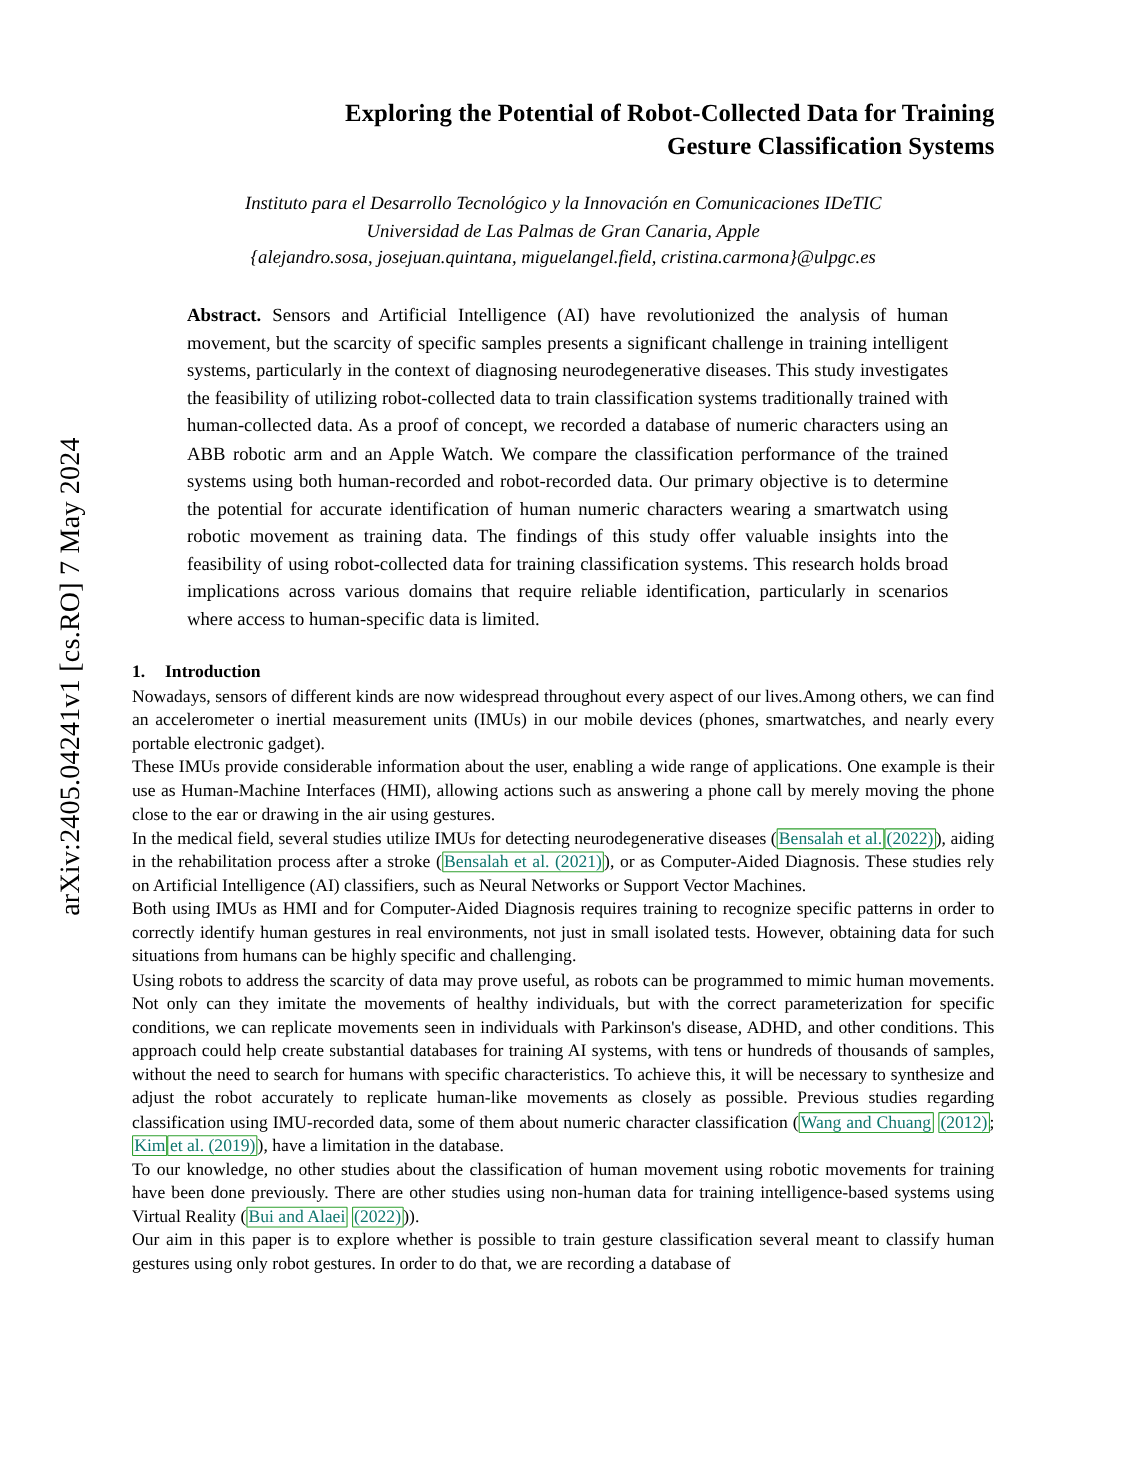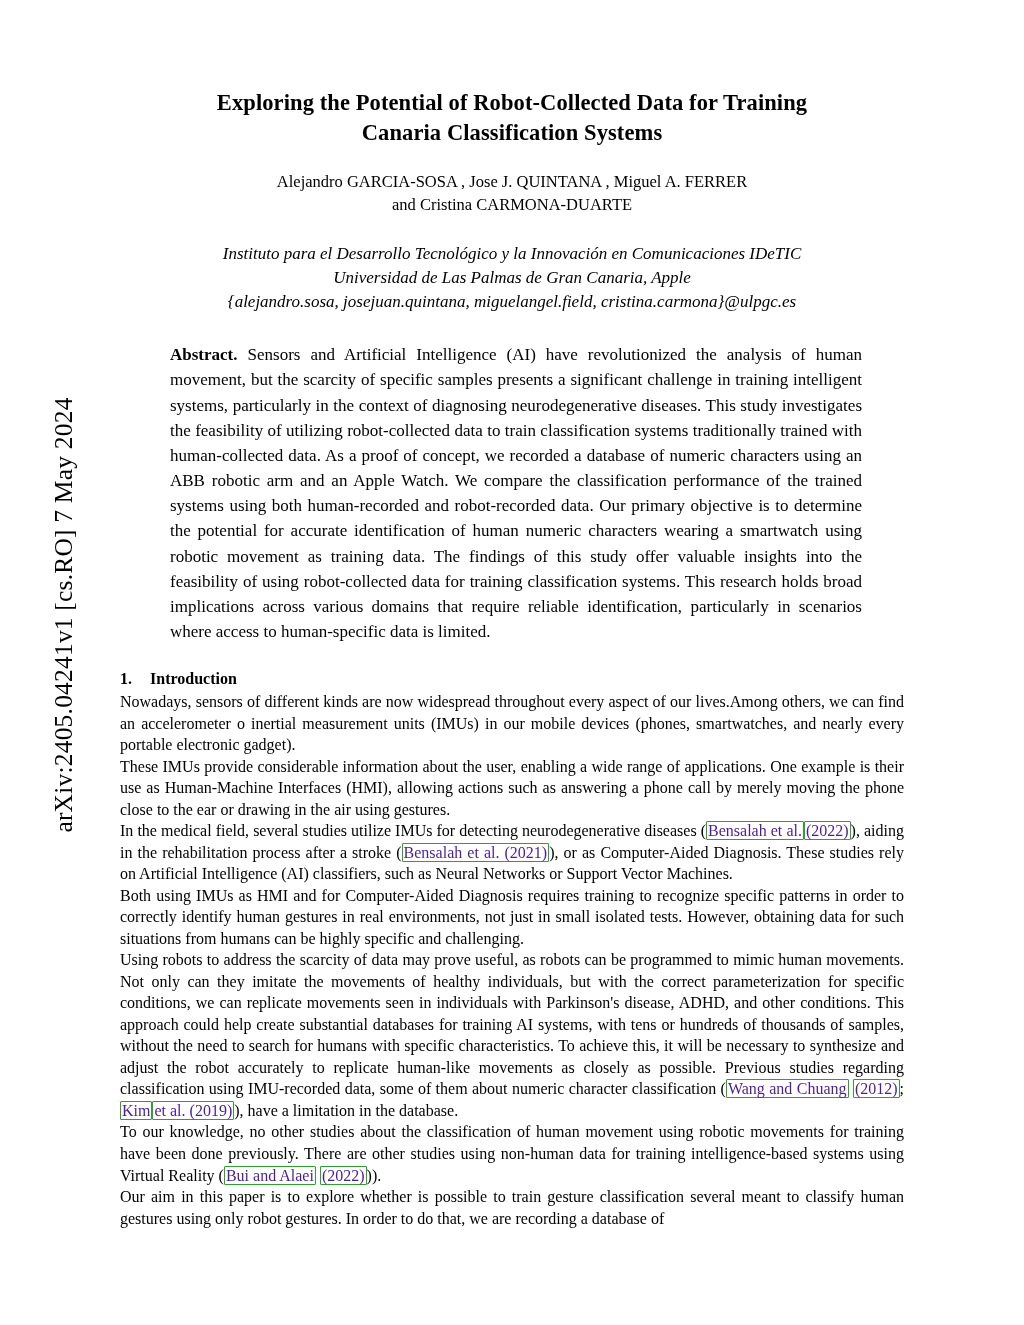--- a/index.html
+++ b/index.html
@@ -34,21 +34,21 @@
     color: #000;
     white-space: nowrap;
   }
   .content {
     position: absolute;
     left: 120px;
     top: 88px;
     width: 784px;
   }
   .title {
-    text-align: center;
+    text-align: right;
     font-family: "Liberation Serif", serif;
     font-weight: bold;
     font-size: 22.5px;
     line-height: 1.32;
     letter-spacing: 0.1px;
     margin: 0 0 0 0;
   }
   .authors {
     text-align: center;
     font-size: 16.5px;
@@ -87,45 +87,41 @@
     font-size: 16px;
     line-height: 1.345;
     text-align: justify;
     margin-top: 3px;
   }
   .body-text p {
     margin: 0;
     text-indent: 0;
   }
   .cite {
-    color: #4c1d95;
+    color: #0f766e;
     border: 1px solid #2fa02f;
     padding: 0 1px;
     border-radius: 1px;
     white-space: nowrap;
   }
 </style>
 </head>
 <body>
 
 <div class="page">
 
   <div class="arxiv-stamp">arXiv:2405.04241v1  [cs.RO]  7 May 2024</div>
 
   <div class="content">
 
     <h1 class="title">
       <span>Exploring the Potential of Robot-Collected Data for Training</span><br>
-      <span>Canaria Classification Systems</span>
+      <span>Gesture Classification Systems</span>
     </h1>
 
-    <div class="authors">
-      <span>Alejandro GARCIA-SOSA , Jose J. QUINTANA , Miguel A. FERRER</span><br>
-      <span>and Cristina CARMONA-DUARTE</span>
-    </div>
 
     <div class="affil">
       <span>Instituto para el Desarrollo Tecnológico y la Innovación en Comunicaciones IDeTIC</span><br>
       <span>Universidad de Las Palmas de Gran Canaria, Apple</span><br>
       <span>{alejandro.sosa, josejuan.quintana, miguelangel.field, cristina.carmona}@ulpgc.es</span>
     </div>
 
     <div class="abstract-block">
       <span class="lead">Abstract.</span>
       <span>Sensors and Artificial Intelligence (AI) have revolutionized the analysis of human movement, but the scarcity of specific samples presents a significant challenge in training intelligent systems, particularly in the context of diagnosing neurodegenerative diseases. This study investigates the feasibility of utilizing robot-collected data to train classification systems traditionally trained with human-collected data. As a proof of concept, we recorded a database of numeric characters using an ABB robotic arm and an Apple Watch. We compare the classification performance of the trained systems using both human-recorded and robot-recorded data. Our primary objective is to determine the potential for accurate identification of human numeric characters wearing a smartwatch using robotic movement as training data. The findings of this study offer valuable insights into the feasibility of using robot-collected data for training classification systems. This research holds broad implications across various domains that require reliable identification, particularly in scenarios where access to human-specific data is limited.</span>

